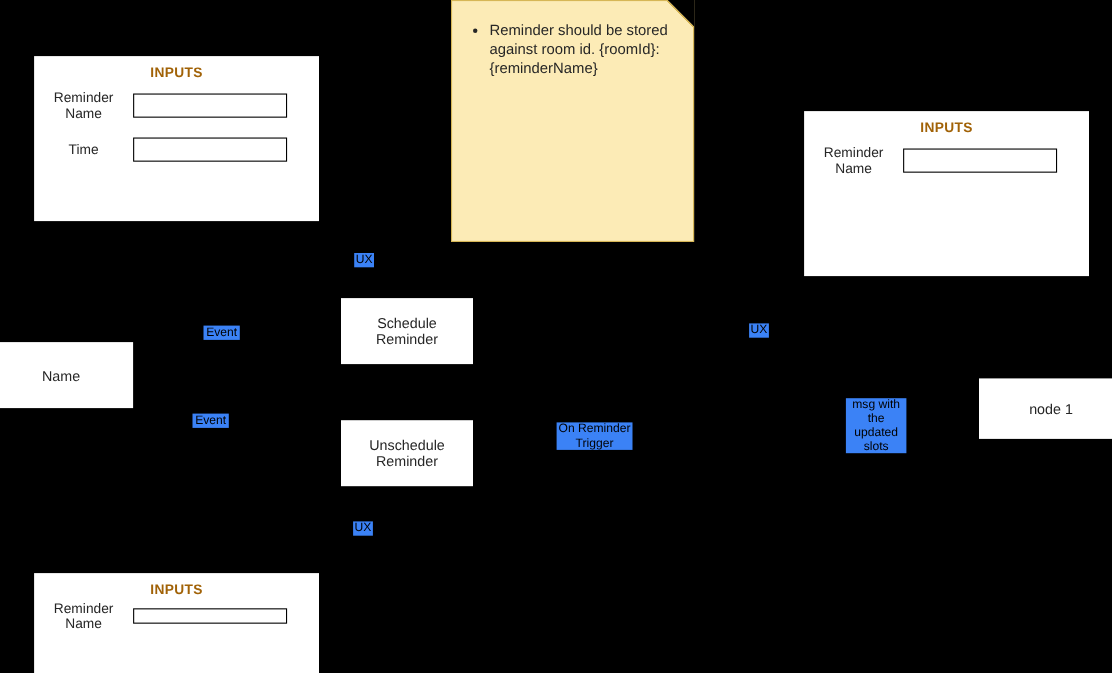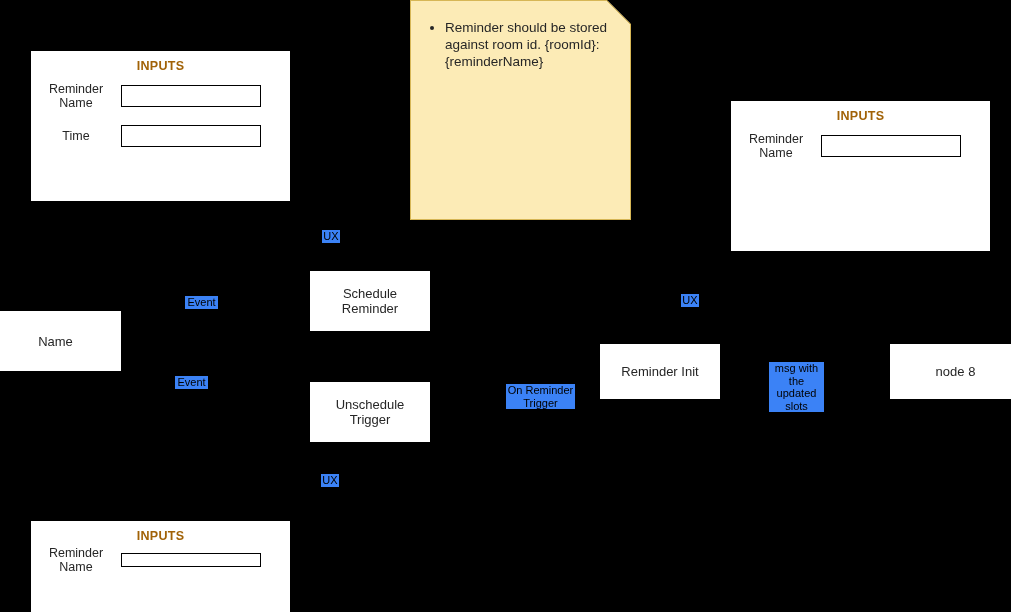--- a/index.html
+++ b/index.html
@@ -161,36 +161,33 @@
   <div class="node" style="left:310px; top:271px; width:120px; height:60px;">
     <span class="node-label">Schedule
 Reminder</span>
   </div>
 
   <div class="edge-label" style="left:681px; top:294px; width:18px;">UX</div>
 
   <div class="edge-label" style="left:506px; top:340px; width:69px;margin-top:44px;">On Reminder
 Trigger</div>
 
-  <div class="node" style="left:600px; top:344px; width:120px; height:55px;">
-    <span class="node-label">Reminder Init</span>
-  </div>
 
   <div class="edge-label" style="left:769px; top:362px; width:55px;">msg with the
 updated slots</div>
 
   <div class="node" style="left:890px; top:344px; width:131px; height:55px;">
-    <span class="node-label">node 8</span>
+    <span class="node-label">node 1</span>
   </div>
 
   <div class="edge-label" style="left:175px; top:376px; width:33px;">Event</div>
 
   <div class="node" style="left:310px; top:382px; width:120px; height:60px;">
     <span class="node-label">Unschedule
-Trigger</span>
+Reminder</span>
   </div>
 
   <div class="edge-label" style="left:321px; top:474px; width:18px;">UX</div>
 
   <div class="inputs-panel" style="left:31px; top:521px; width:259px; height:150px;">
     <div class="inputs-title" style="margin-top:8px;">INPUTS</div>
     <div class="field-row" style="left:0; top:25px; width:259px;">
       <div class="field-label" style="width:90px;">Reminder
 Name</div>
       <input class="field-input" type="text" style="width: 140px; height: 14px;" value="">

